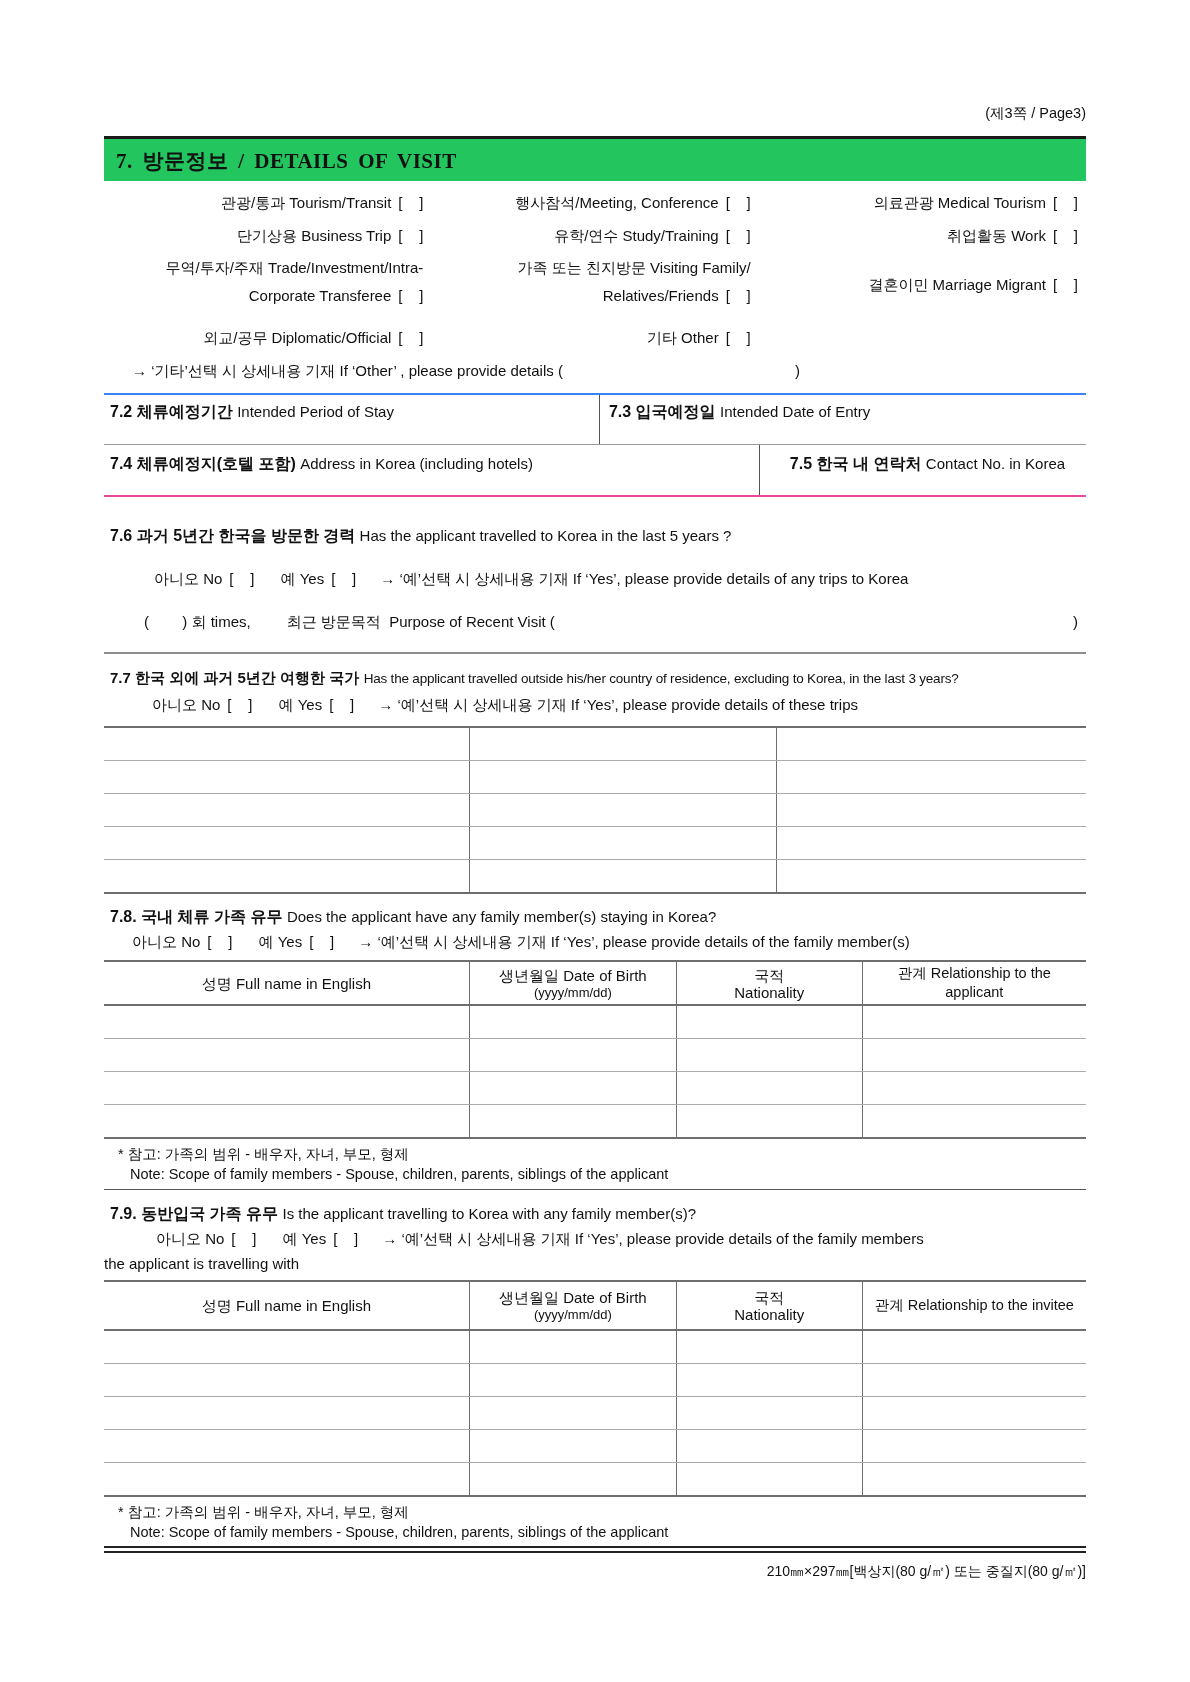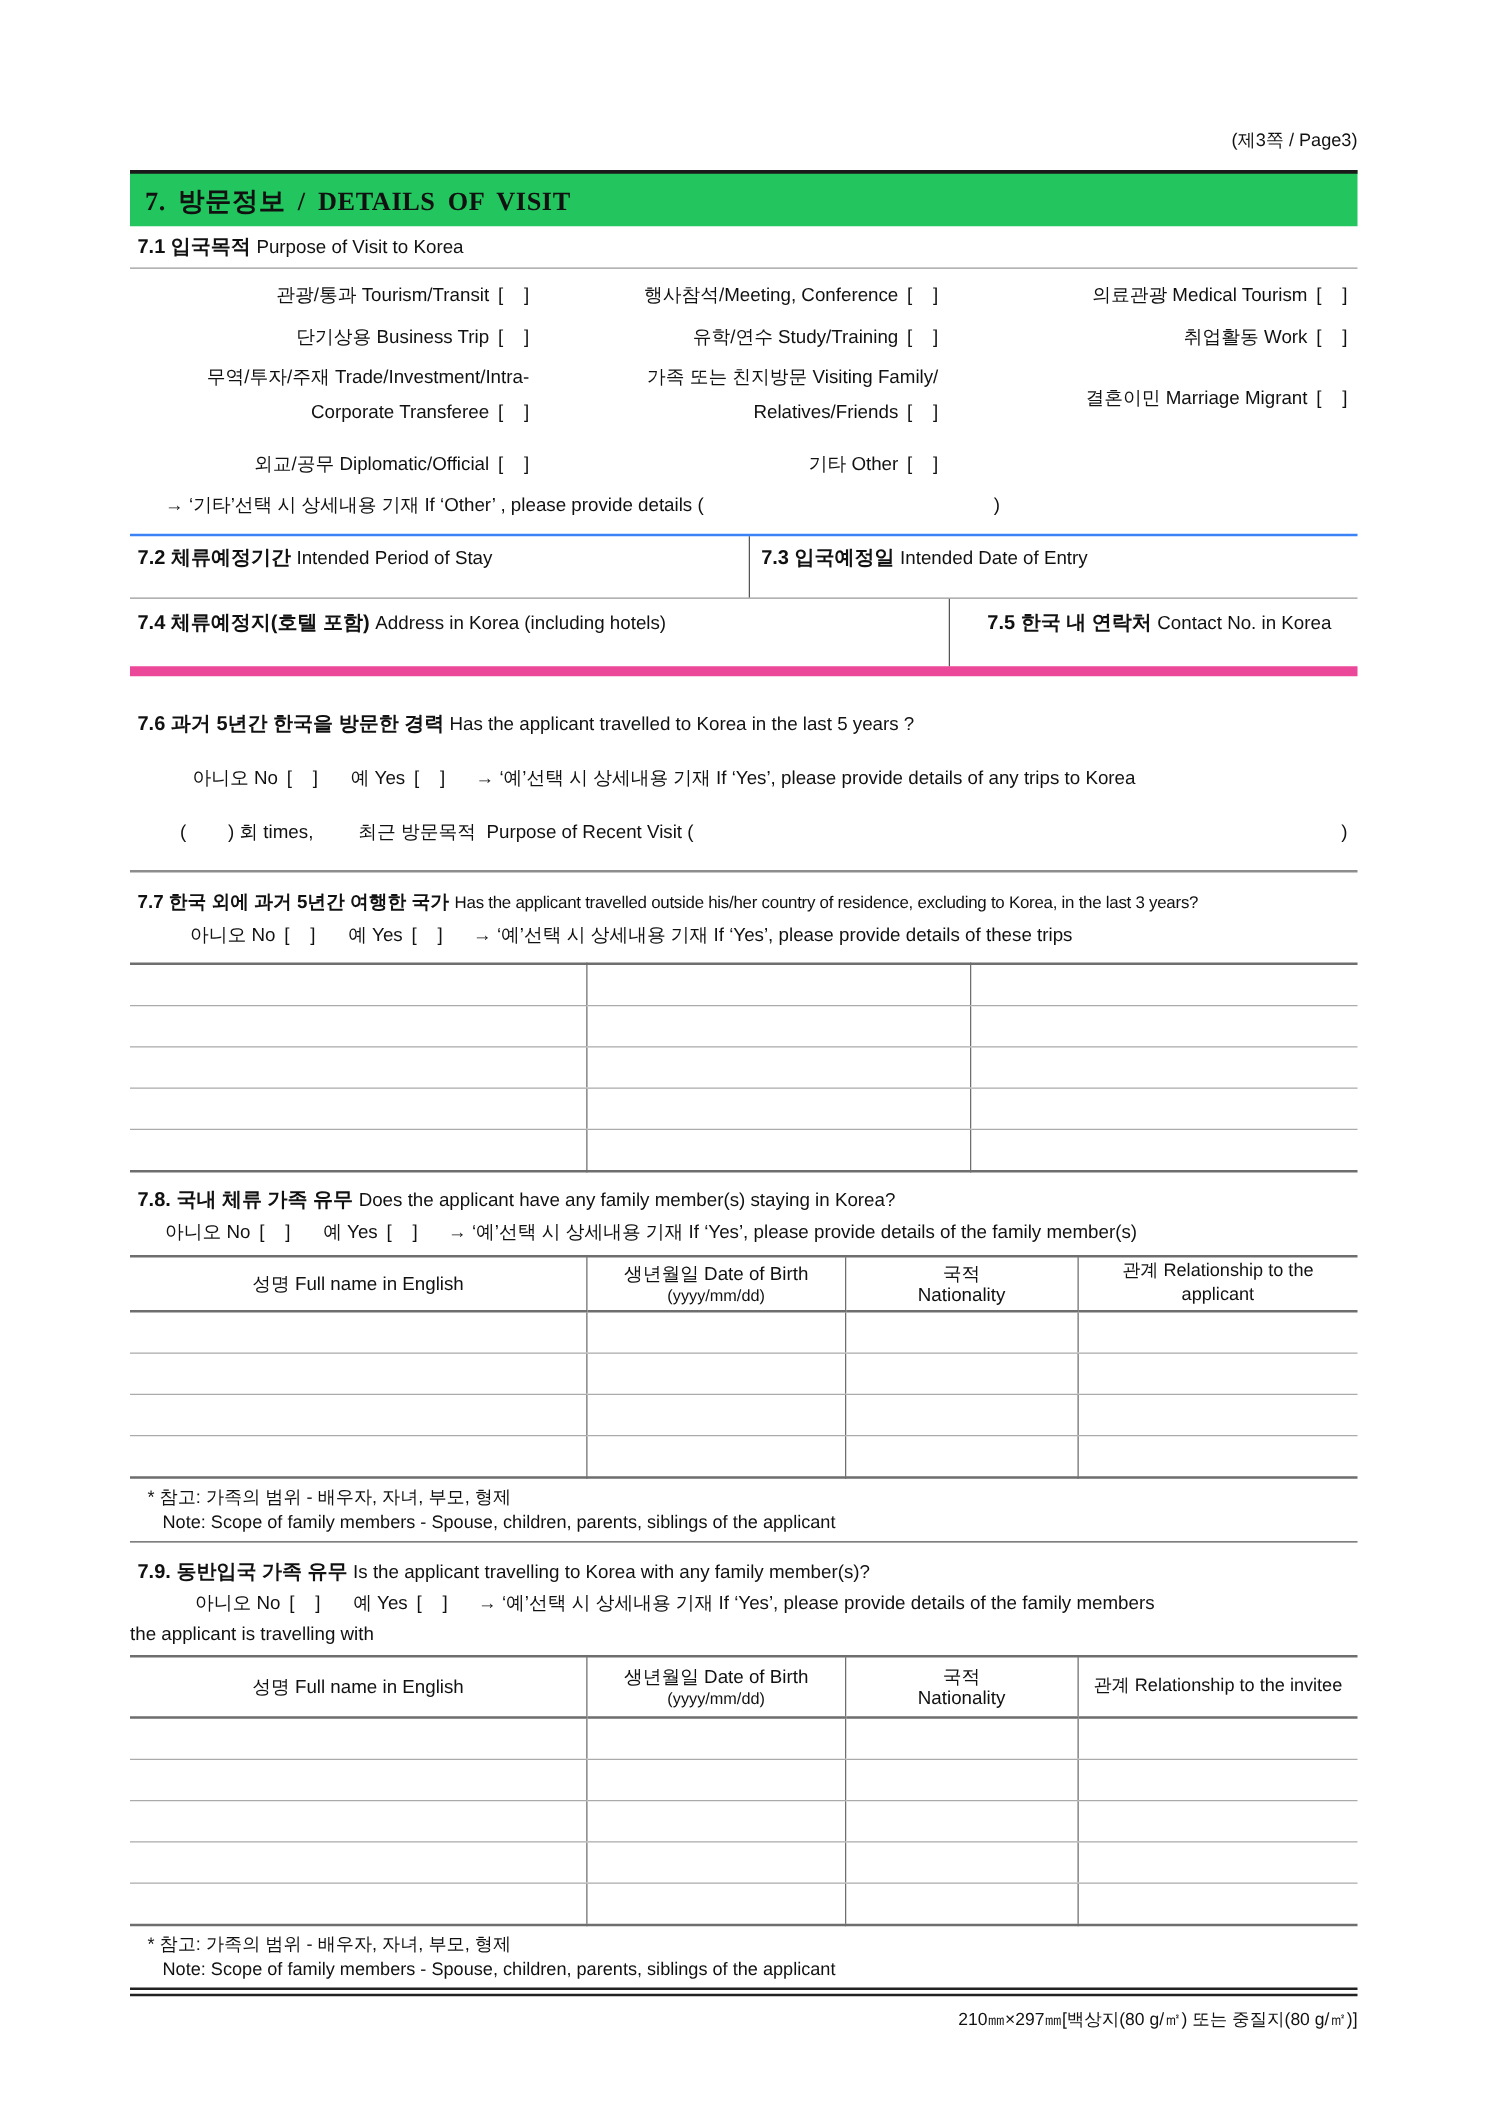--- a/index.html
+++ b/index.html
@@ -20,21 +20,21 @@
   .p-row.r4{margin-top:5px;}
   .p-cell{width:33.4%;box-sizing:border-box;text-align:right;padding-right:8px;}
   .p-cell .two-line{display:block;}
   .p-cell.vcenter{display:flex;flex-direction:column;justify-content:center;line-height:28px;}
   .br{white-space:pre;margin-left:7px;}
   .arrow-row{display:flex;height:33px;line-height:33px;padding-left:28px;margin-bottom:6px;font-size:15px;}
   .arrow-row .close{margin-left:232px;}
   .r7273{display:flex;border-top:2px solid #3b82f6;height:51px;box-sizing:border-box;justify-content:flex-end;}
   .r7273 .cellL{width:50.5%;border-right:1.5px solid #555;box-sizing:border-box;padding:7px 0 0 6px;}
   .r7273 .cellR{width:49.5%;box-sizing:border-box;padding:7px 0 0 9px;}
-  .r7475{display:flex;border-top:1px solid #999;border-bottom:8px solid #ec4899;height:63px;box-sizing:border-box;}
+  .r7475{display:flex;border-top:1px solid #999;border-bottom:2px solid #ec4899;height:53px;box-sizing:border-box;}
   .r7475 .cellL{width:66.8%;border-right:1.5px solid #555;box-sizing:border-box;padding:9px 0 0 6px;}
   .r7475 .cellR{width:33.2%;box-sizing:border-box;padding:9px 0 0 9px;text-align:center;}
   .s76{padding:9px 0 17px 6px;border-bottom:2px solid #8d8d8d;font-size:15px;}
   .s76 .l{height:27px;line-height:27px;margin-top:16px;}
   .ans-line{font-size:15px;}
   .ans-line .yes{margin-left:22px;}
   .ans-line .note-arrow{margin-left:20px;}
   .l3{display:flex;padding-left:34px;}
   .times{white-space:pre;}
   .recent{margin-left:36px;white-space:pre;}
@@ -71,24 +71,20 @@
 </head>
 <body>
 
 <div class="container">
 
   <div class="page-ind">(제3쪽 / Page3)</div>
   <div class="spacer-top"></div>
 
   <div class="gray-bar">7. 방문정보 / DETAILS OF VISIT</div>
 
-  <div class="s71-row">
-    <span class="t-ko">7.1 입국목적</span>
-    <span class="t-en">Purpose of Visit to Korea</span>
-  </div>
 
   <div class="p-grid">
     <div class="p-row">
       <div class="p-cell">
         <span>관광/통과 Tourism/Transit</span><span class="br">[    ]</span>
       </div>
       <div class="p-cell">
         <span>행사참석/Meeting, Conference</span><span class="br">[    ]</span>
       </div>
       <div class="p-cell">

